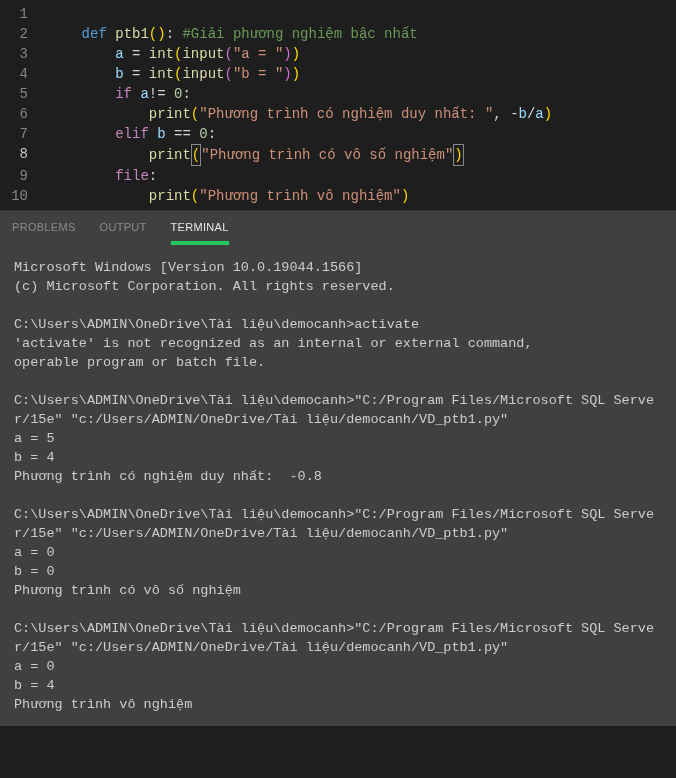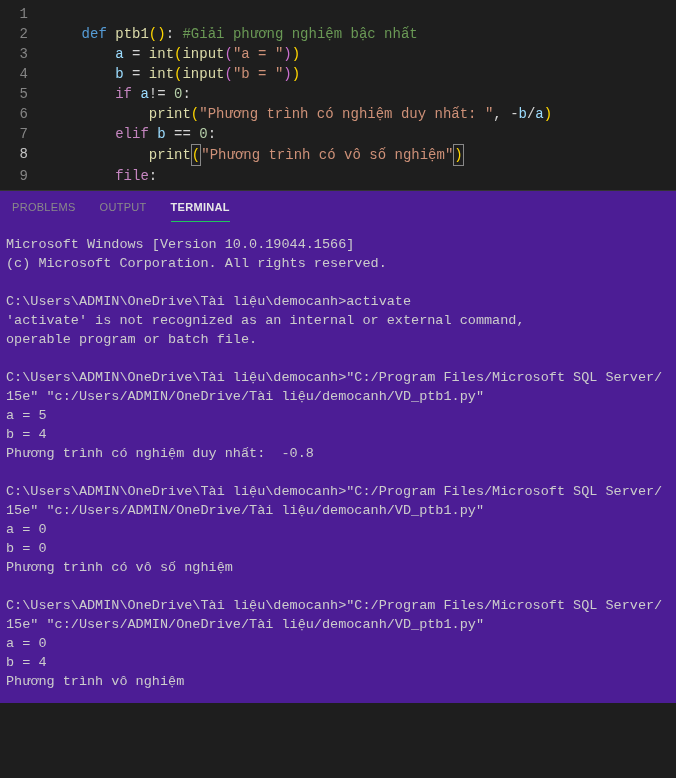--- a/index.html
+++ b/index.html
@@ -41,43 +41,42 @@
 .var { color: #9cdcfe; }
 .op { color: #d4d4d4; }
 .paren { color: #ffd700; }
 .paren2 { color: #ca6fce; }
 .cursor-box {
   border: 1px solid #888;
   display: inline-block;
 }
 .panel {
   border-top: 1px solid #333;
-  background: #4c1d95;
+  background: #404040;
 }
 .tabs {
   display: flex;
   padding: 6px 12px 0 12px;
   gap: 24px;
   border-bottom: 1px solid transparent;
 }
 .tab {
   color: #8a8a8a;
   font-size: 11px;
   letter-spacing: 0.3px;
   padding: 4px 0 8px 0;
   cursor: pointer;
   font-family: 'Segoe UI', sans-serif;
 }
 .tab.active {
   color: #e7e7e7;
-  border-bottom: 1px solid #22c55e;
-  font-weight: bold;
+  border-bottom: 4px solid #22c55e;
 }
 .terminal {
-  padding: 12px 6px;
+  padding: 12px 14px;
   color: #cccccc;
   line-height: 19px;
   white-space: pre-wrap;
   font-size: 13.5px;
 }
 .term-line { white-space: pre-wrap; word-break: break-all; }
 </style>
 </head>
 <body>
 
@@ -111,20 +110,24 @@
       <div class="code-content">        <span class="kw2">elif</span> <span class="var">b</span> <span class="op">==</span> <span class="num">0</span><span class="op">:</span></div>
     </div>
     <div class="code-line">
       <div class="line-number active">8</div>
       <div class="code-content">            <span class="fn">print</span><span class="paren cursor-box">(</span><span class="str">"Phương trình có vô số nghiệm"</span><span class="paren cursor-box">)</span></div>
     </div>
     <div class="code-line">
       <div class="line-number">9</div>
       <div class="code-content">        <span class="kw2">file</span><span class="op">:</span></div>
     </div>
+    <div class="code-line">
+      <div class="line-number">10</div>
+      <div class="code-content">            <span class="fn">print</span><span class="paren">(</span><span class="str">"Phương trình vô nghiệm"</span><span class="paren">)</span></div>
+    </div>
   </div>
 
 <div class="panel">
   <div class="tabs">
     <div class="tab">PROBLEMS</div>
     <div class="tab">OUTPUT</div>
     <div class="tab active">TERMINAL</div>
   </div>
   <div class="terminal" id="terminal-lines"><div class="term-line">Microsoft Windows [Version 10.0.19044.1566]</div><div class="term-line">(c) Microsoft Corporation. All rights reserved.</div><div class="term-line">&nbsp;</div><div class="term-line">C:\Users\ADMIN\OneDrive\Tài liệu\democanh&gt;activate</div><div class="term-line">'activate' is not recognized as an internal or external command,</div><div class="term-line">operable program or batch file.</div><div class="term-line">&nbsp;</div><div class="term-line">C:\Users\ADMIN\OneDrive\Tài liệu\democanh&gt;"C:/Program Files/Microsoft SQL Server/15e" "c:/Users/ADMIN/OneDrive/Tài liệu/democanh/VD_ptb1.py"</div><div class="term-line">a = 5</div><div class="term-line">b = 4</div><div class="term-line">Phương trình có nghiệm duy nhất:  -0.8</div><div class="term-line">&nbsp;</div><div class="term-line">C:\Users\ADMIN\OneDrive\Tài liệu\democanh&gt;"C:/Program Files/Microsoft SQL Server/15e" "c:/Users/ADMIN/OneDrive/Tài liệu/democanh/VD_ptb1.py"</div><div class="term-line">a = 0</div><div class="term-line">b = 0</div><div class="term-line">Phương trình có vô số nghiệm</div><div class="term-line">&nbsp;</div><div class="term-line">C:\Users\ADMIN\OneDrive\Tài liệu\democanh&gt;"C:/Program Files/Microsoft SQL Server/15e" "c:/Users/ADMIN/OneDrive/Tài liệu/democanh/VD_ptb1.py"</div><div class="term-line">a = 0</div><div class="term-line">b = 4</div><div class="term-line">Phương trình vô nghiệm</div></div>
 </div>

